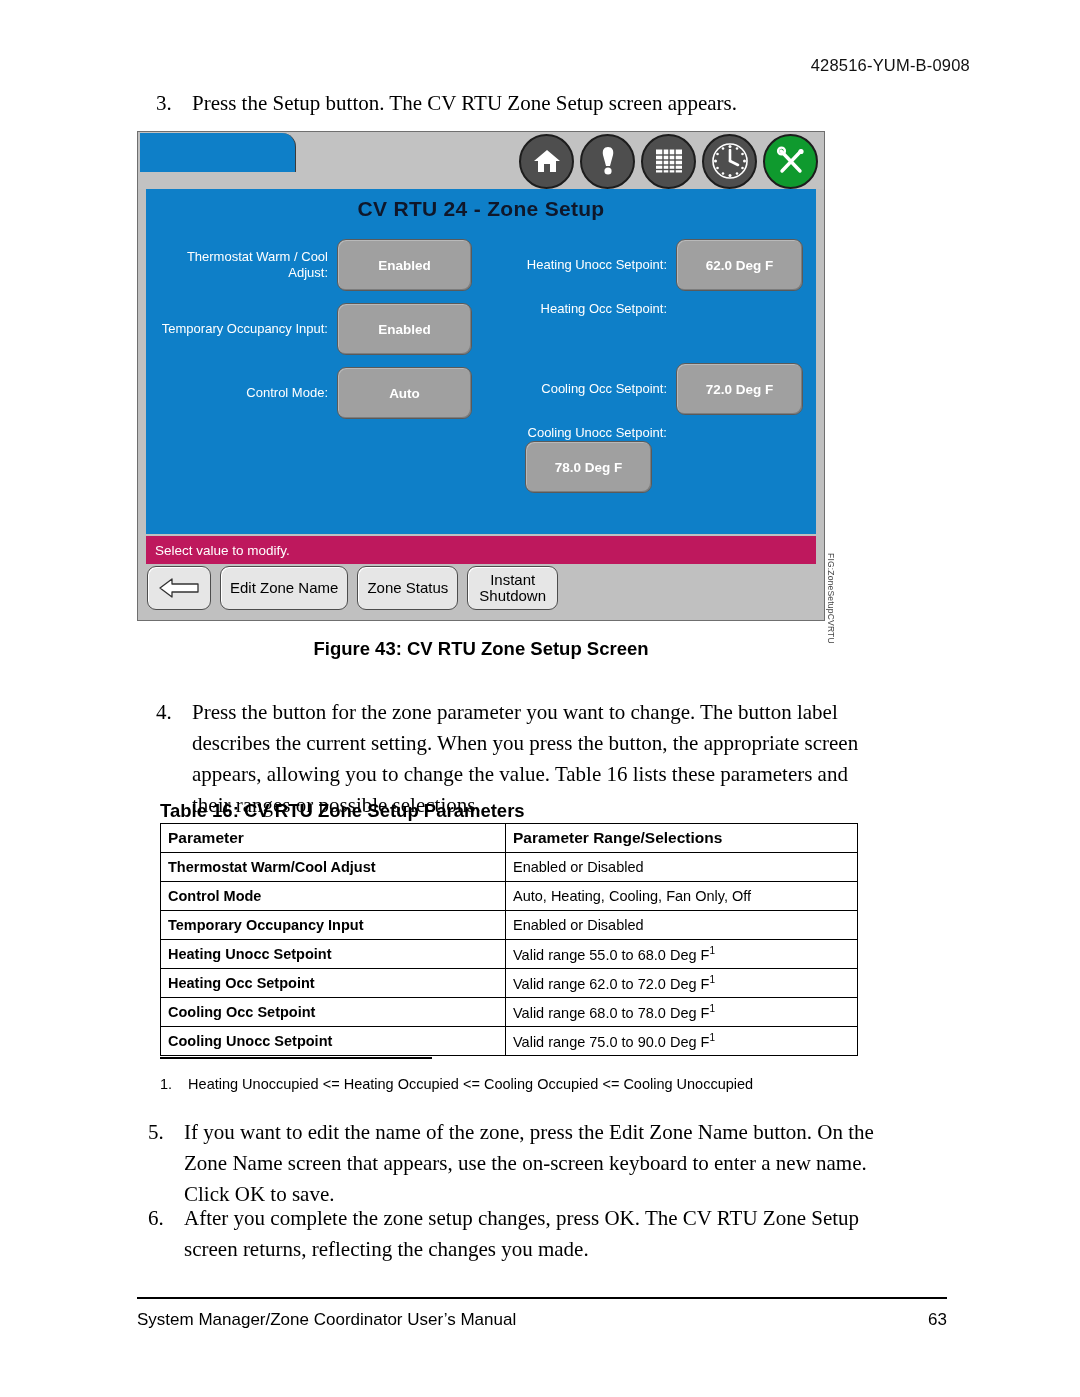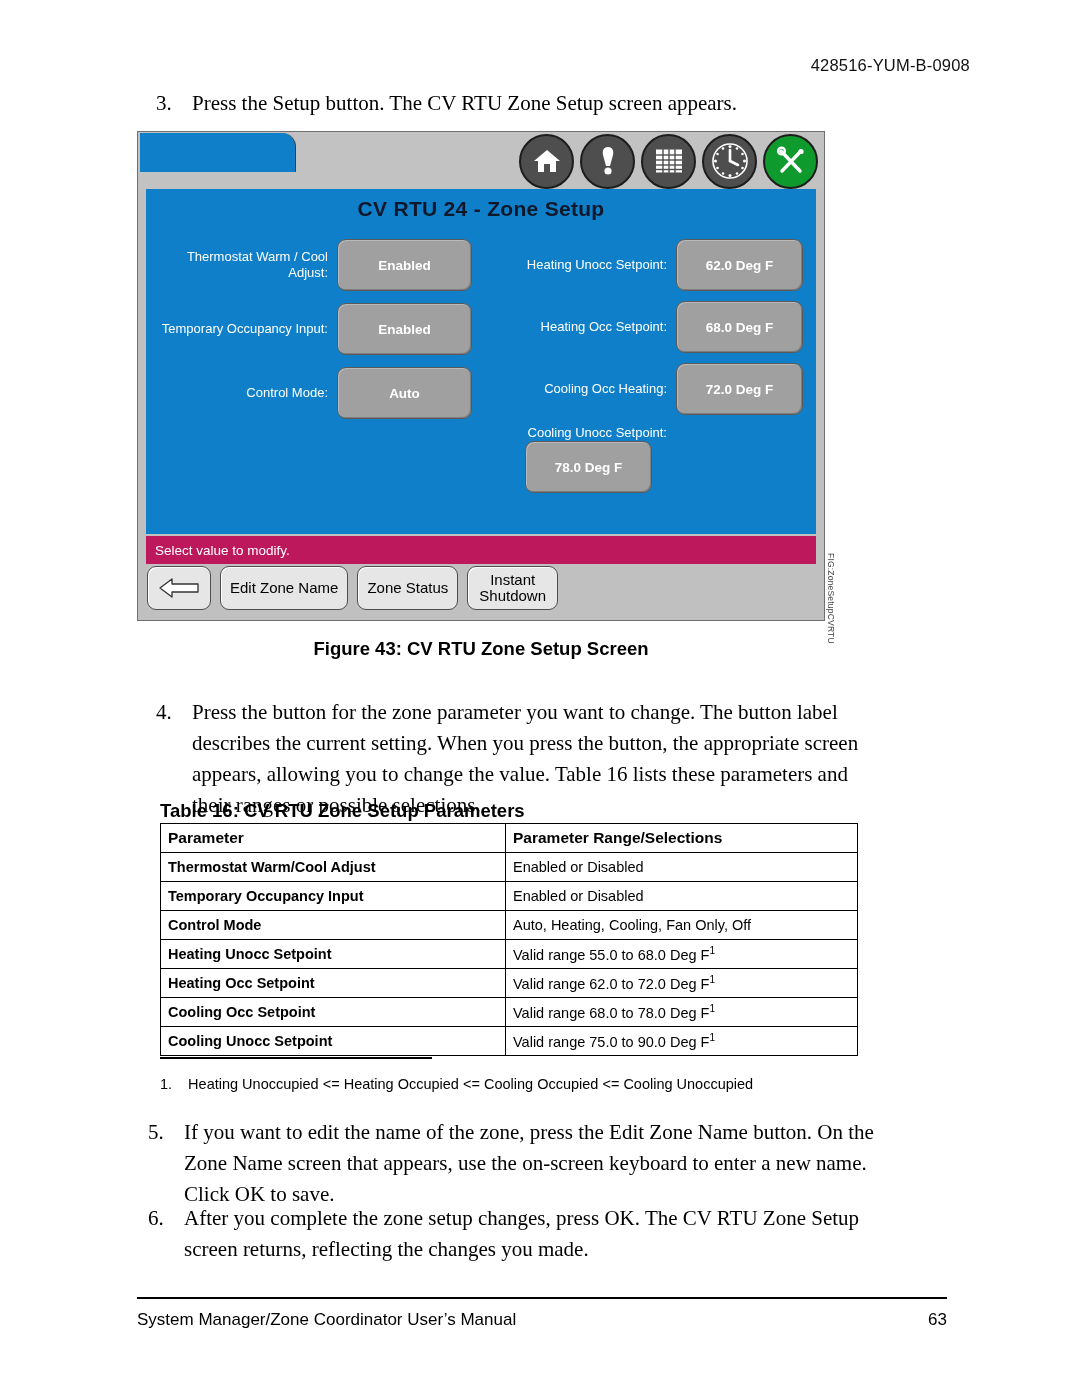--- a/index.html
+++ b/index.html
@@ -385,24 +385,23 @@
       <div class="lbl">Control Mode:</div>
       <div class="btn">Auto</div>
     </div>
 
     <div class="field col-right" style="left:355px; top:10px;">
       <div class="lbl">Heating Unocc Setpoint:</div>
       <div class="btn">62.0 Deg F</div>
     </div>
     <div class="field col-right" style="left:355px; top:72px;">
       <div class="lbl">Heating Occ Setpoint:</div>
-      <div class="btn">68.0 Deg F</div>
     </div>
     <div class="field col-right" style="left:355px; top:134px;">
-      <div class="lbl">Cooling Occ Heating:</div>
+      <div class="lbl">Cooling Occ Setpoint:</div>
       <div class="btn">72.0 Deg F</div>
     </div>
     <div class="field col-right" style="left:355px; top:196px;flex-direction:column;">
       <div class="lbl">Cooling Unocc Setpoint:</div>
       <div class="btn">78.0 Deg F</div>
     </div>
 
   </div>
 
   <div class="dev-status">Select value to modify.</div>
@@ -438,26 +437,26 @@
       <th>Parameter</th>
       <th>Parameter Range/Selections</th>
     </tr>
   </thead>
   <tbody id="params-body">
       <tr>
         <td class="pname">Thermostat Warm/Cool Adjust</td>
         <td class="pval">Enabled or Disabled</td>
       </tr>
       <tr>
+        <td class="pname">Control Mode</td>
+        <td class="pval">Auto, Heating, Cooling, Fan Only, Off</td>
+      </tr>
+      <tr>
         <td class="pname">Temporary Occupancy Input</td>
         <td class="pval">Enabled or Disabled</td>
-      </tr>
-      <tr>
-        <td class="pname">Control Mode</td>
-        <td class="pval">Auto, Heating, Cooling, Fan Only, Off</td>
       </tr>
       <tr>
         <td class="pname">Heating Unocc Setpoint</td>
         <td class="pval">Valid range 55.0 to 68.0 Deg F<sup>1</sup></td>
       </tr>
       <tr>
         <td class="pname">Heating Occ Setpoint</td>
         <td class="pval">Valid range 62.0 to 72.0 Deg F<sup>1</sup></td>
       </tr>
       <tr>

